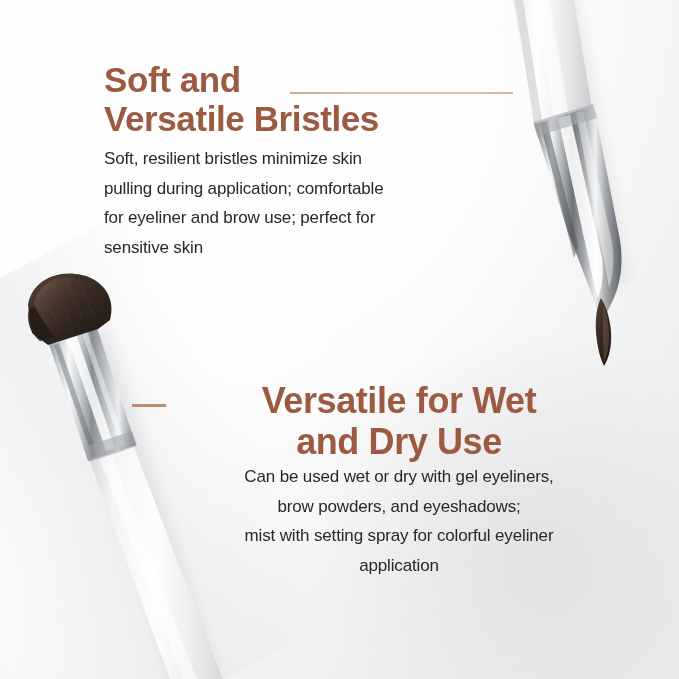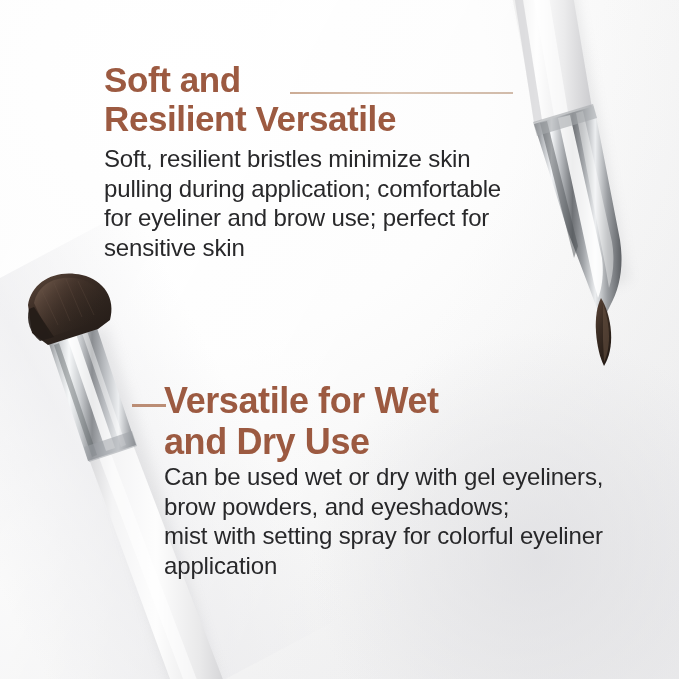--- a/index.html
+++ b/index.html
@@ -45,39 +45,39 @@
     height: 460px;
     transform: rotate(-28deg);
     background: linear-gradient(90deg, rgba(236,236,238,0.0) 0%, rgba(233,233,236,0.6) 45%, rgba(236,236,238,0.0) 100%);
     pointer-events: none;
   }
 
   
   .block { position: absolute; }
 
   #block-one  { left: 104px; top: 60px;  width: 452px; }
-  #block-two  { left: 164px; top: 380px; width: 470px; }
+  #block-two  { left: 164px; top: 380px; width: 470px; text-align: center; }
 
   .heading {
     color: #9c5a41;
     font-weight: bold;
     font-size: 35px;
     line-height: 39px;
     letter-spacing: -0.4px;
     margin: 0;
     white-space: pre-line;
   }
   #block-two .heading {
     font-size: 36px;
     line-height: 41px;
   }
 
   .body-text {
     color: #28282a;
-    font-size: 24px;
+    font-size: 17px;
     line-height: 29.5px;
     margin: 6px 0 0 0;
     letter-spacing: -0.15px;
     white-space: pre-line;
   }
   #block-two .body-text {
     margin-top: 0;
   }
 
   
@@ -261,21 +261,21 @@
              C 142 406, 139 418, 134 426
              C 130 418, 127 406, 126 392
              C 125 378, 127 366, 131 358 Z" fill="url(#tipE)"></path>
     <path d="M133 364 C 137 374, 139 386, 139 396 C 139 408, 137 416, 134 422 L133 400 Z" fill="#6a5344" opacity="0.55"></path>
   </svg>
 
   <div class="rule-right"></div>
 
   <div class="block" id="block-one">
     <h2 class="heading">Soft and
-Resilient Versatile</h2>
+Versatile Bristles</h2>
     <p class="body-text">Soft, resilient bristles minimize skin
 pulling during application; comfortable
 for eyeliner and brow use; perfect for
 sensitive skin</p>
   </div>
 
   <div class="rule-dash"></div>
 
   <div class="block" id="block-two">
     <h2 class="heading">Versatile for Wet

